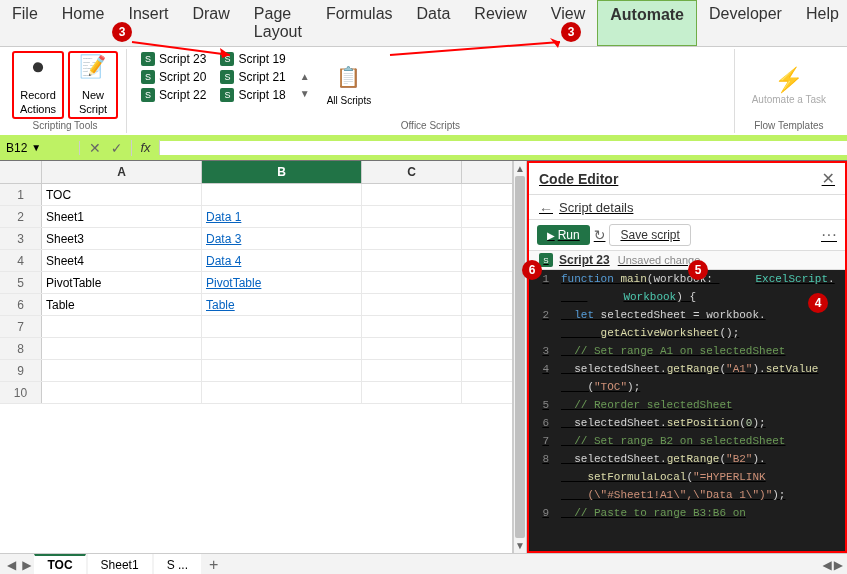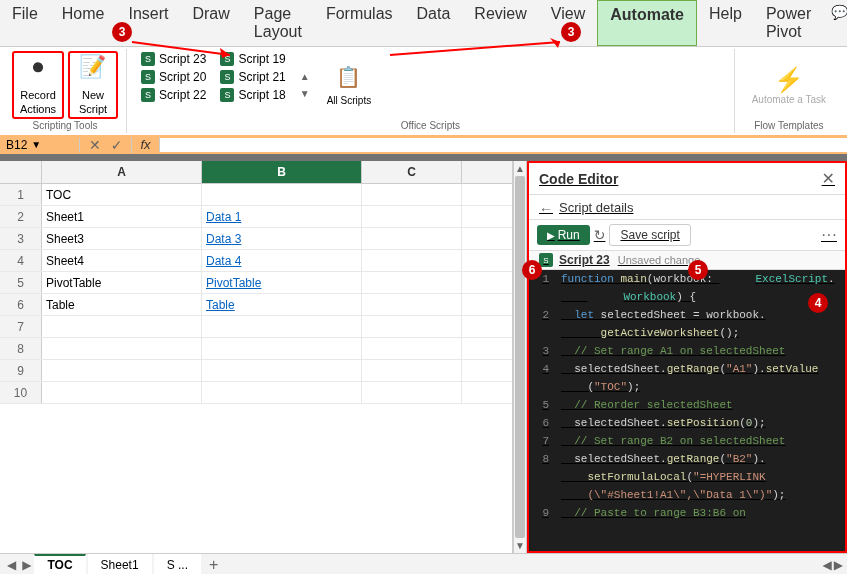--- a/index.html
+++ b/index.html
@@ -26,21 +26,21 @@
     .ribbon-btn-medium .icon { font-size: 22px; }
     .ribbon-btn-medium .label { font-size: 10px; text-align: center; margin-top: 6px; }
 
     .scroll-arrows { display: flex; flex-direction: column; justify-content: center; gap: 2px; padding: 0 2px; }
     .scroll-arrow { cursor: pointer; font-size: 10px; color: #666; padding: 2px; }
     .automate-task-btn { display: flex; flex-direction: column; align-items: center; padding: 4px 8px; cursor: pointer; border: 1px solid transparent; border-radius: 3px; height: 68px; justify-content: center; }
     .automate-task-btn .icon { font-size: 22px; color: #aaa; }
     .automate-task-btn .label { font-size: 10px; text-align: center; color: #aaa; }
 
     
-    .formula-bar { display: flex; align-items: center; border-bottom: 7px solid #737373; height: 26px; background: #fdba74; }
+    .formula-bar { display: flex; align-items: center; border-bottom: 1px solid #737373; height: 26px; background: #bef264; }
     .cell-ref { width: 80px; border-right: 1px solid #ccc; padding: 0 6px; font-size: 12px; display: flex; align-items: center; position: relative; }
     .formula-controls { display: flex; align-items: center; gap: 4px; padding: 0 6px; border-right: 1px solid #ccc; }
     .formula-ctrl-btn { cursor: pointer; font-size: 14px; color: #666; padding: 0 3px; }
     .formula-fx { padding: 0 8px; font-style: italic; color: #333; font-size: 13px; border-right: 1px solid #ccc; }
     .formula-input { flex: 1; padding: 0 6px; font-size: 12px; border: none; outline: none; }
 
     
     .spreadsheet { flex: 1; overflow: hidden; position: relative; border-right: 1px solid #ccc; }
     .col-headers { display: flex; background: #f3f3f3; border-bottom: 1px solid #ccc; }
     .row-num-header { width: 42px; border-right: 1px solid #ccc; flex-shrink: 0; }
@@ -117,20 +117,21 @@
     <div class="ribbon-tab">File</div>
     <div class="ribbon-tab">Home</div>
     <div class="ribbon-tab">Insert</div>
     <div class="ribbon-tab">Draw</div>
     <div class="ribbon-tab">Page Layout</div>
     <div class="ribbon-tab">Formulas</div>
     <div class="ribbon-tab">Data</div>
     <div class="ribbon-tab">Review</div>
     <div class="ribbon-tab">View</div>
     <div class="ribbon-tab active highlighted">Automate</div>
+    <div class="ribbon-tab">Developer</div>
     <div class="ribbon-tab">Help</div>
     <div class="ribbon-tab">Power Pivot</div>
     <div style="margin-left:auto; padding: 4px 8px; cursor:pointer; font-size:14px;">💬</div>
   </div>
 
   <div class="ribbon-content" style="position:relative;">
 
     <div class="ribbon-group" style="padding-bottom:16px;">
       <div class="ribbon-group-content">
         <div class="ribbon-btn-large" style="border:2px solid red;">

